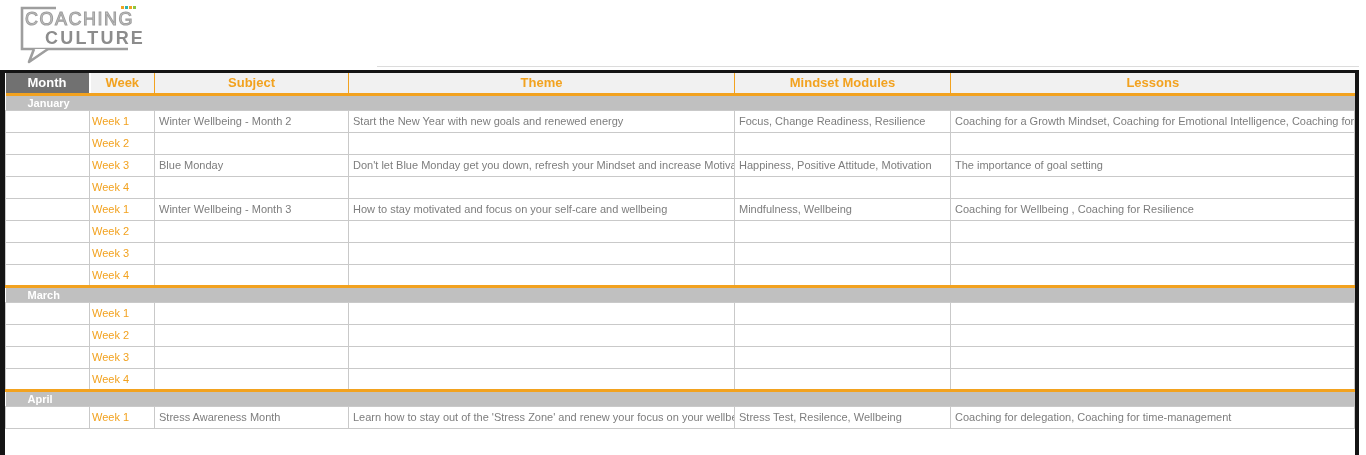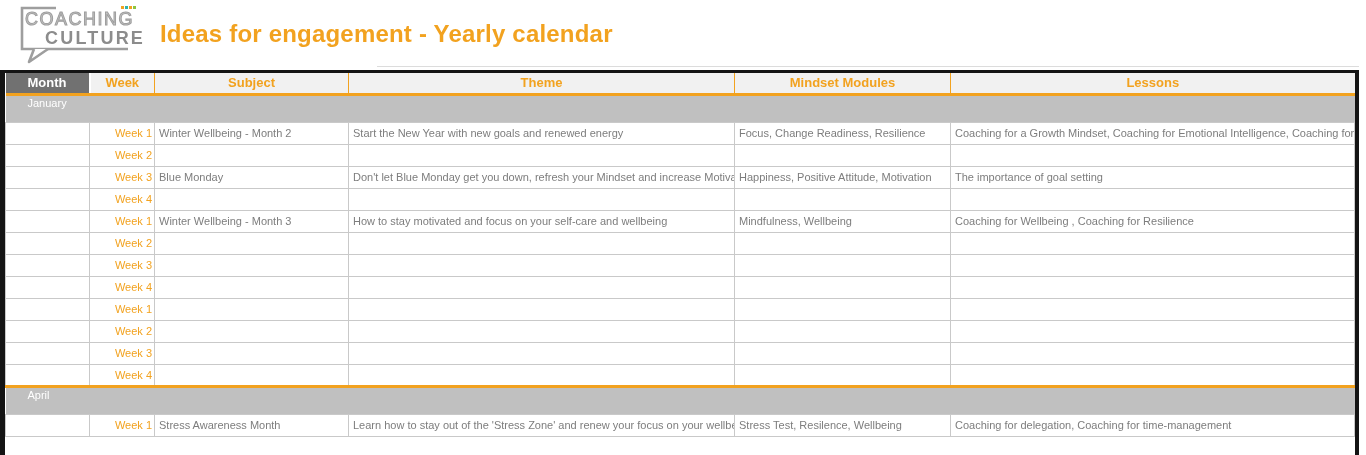--- a/index.html
+++ b/index.html
@@ -52,53 +52,52 @@
     border-right:1px solid var(--accent-orange);
     border-bottom:3px solid var(--accent-orange);
     white-space:nowrap;overflow:hidden;
   }
   thead th.month-header{
     background:var(--month-header-gray);color:#fff;
     border-right:2px solid #fff;
   }
   thead th:last-child{border-right:none;}
   tr.band-row td{
-    background:var(--band-gray);color:#fff;font-weight:normal;font-size:11px;
-    height:16px;padding:1px 0 13px 22px;vertical-align:middle;
+    background:var(--band-gray);color:#fff;font-weight:bold;font-size:11px;
+    height:16px;padding:1px 0 1px 22px;vertical-align:middle;
     border-top:3px solid var(--accent-orange);
     white-space:nowrap;overflow:hidden;
   }
   tr.week-row td{
     height:22px;border:1px solid var(--grid-gray);font-size:11px;
     color:var(--text-gray);padding:2px 4px;vertical-align:middle;
     white-space:nowrap;overflow:hidden;background:#fff;
   }
   tr.week-row td.week-label-cell{
-    color:var(--accent-orange);text-align:right;padding:2px 2px;
+    color:var(--accent-orange);text-align:left;padding:2px 2px;
   }
 </style>
 </head>
 <body>
 
 <div class="top-area">
   <div class="logo">
     <svg class="logo-bubble" viewBox="0 0 130 60" xmlns="http://www.w3.org/2000/svg">
       <path d="M38 3 L4 3 L4 44 L110 44" fill="none" stroke="#9E9E9E" stroke-width="2.6"></path>
       <path d="M16 44 L11 57 L30 44" fill="#fff" stroke="#9E9E9E" stroke-width="2.6" stroke-linejoin="round"></path>
     </svg>
     <span class="logo-coaching">COACHING</span>
     <span class="logo-culture">CULTURE</span>
     <span class="logo-dots">
         <span style="background: rgb(242, 162, 31);"></span>
         <span style="background: rgb(47, 180, 173);"></span>
         <span style="background: rgb(242, 162, 31);"></span>
         <span style="background: rgb(140, 197, 64);"></span>
       </span>
   </div>
-  <div class="page-title">Ideas for engagement - Yearly calendar</div>
   <div class="title-rule"></div>
 </div>
 
 <div class="table-wrap">
   <table>
     <colgroup>
       <col style="width:84px">
         <col style="width:65px">
         <col style="width:194px">
       <col style="width:386px">
@@ -176,20 +175,23 @@
           <td class="lessons-cell"></td>
         </tr>
         <tr class="week-row">
           <td class="month-cell"></td>
           <td class="week-label-cell">Week 4</td>
           <td class="subject-cell"></td>
           <td class="theme-cell"></td>
           <td class="mindset-modules-cell"></td>
           <td class="lessons-cell"></td>
         </tr>
+        <tr class="band-row">
+          <td colspan="6">March</td>
+        </tr>
         <tr class="week-row">
           <td class="month-cell"></td>
           <td class="week-label-cell">Week 1</td>
           <td class="subject-cell"></td>
           <td class="theme-cell"></td>
           <td class="mindset-modules-cell"></td>
           <td class="lessons-cell"></td>
         </tr>
         <tr class="week-row">
           <td class="month-cell"></td>

